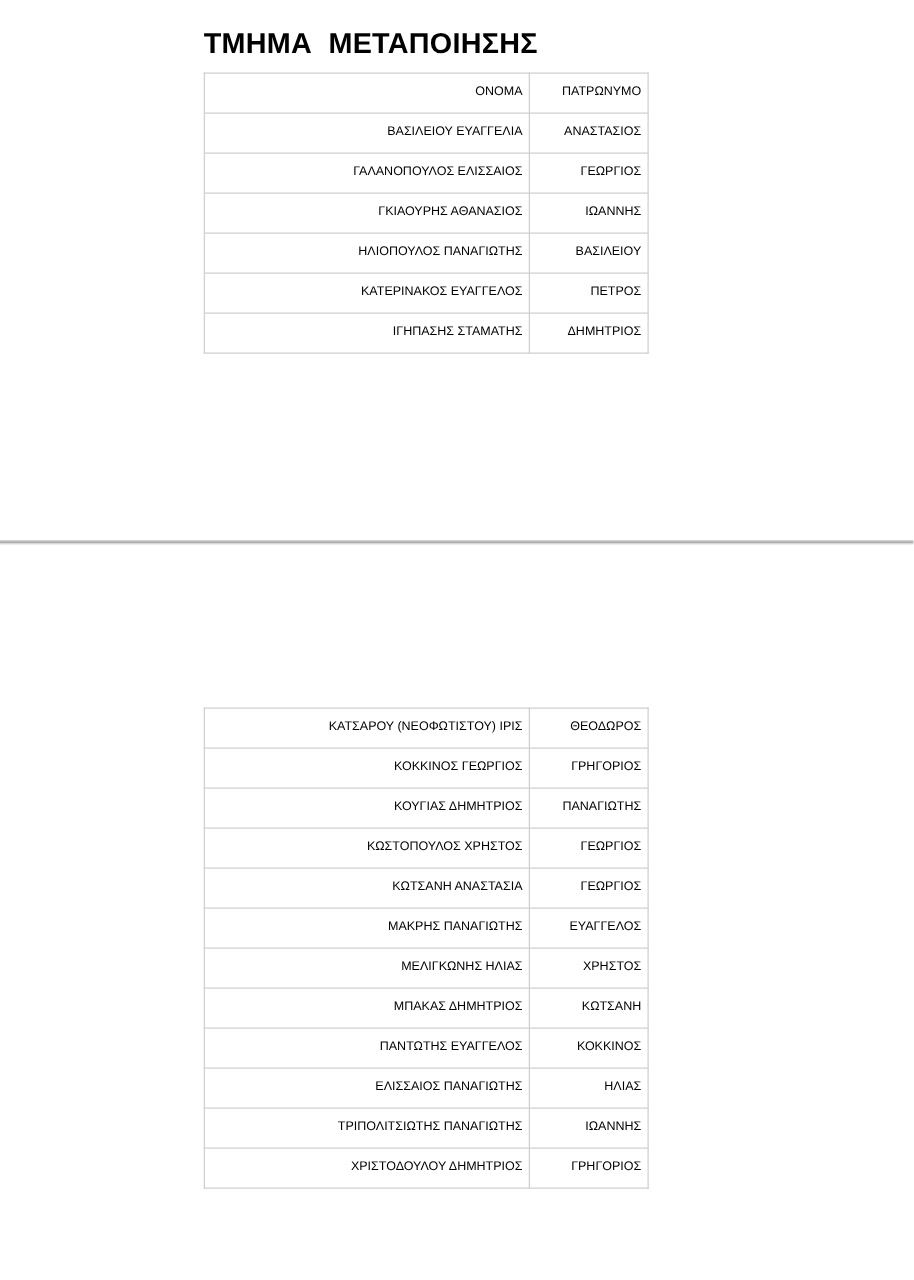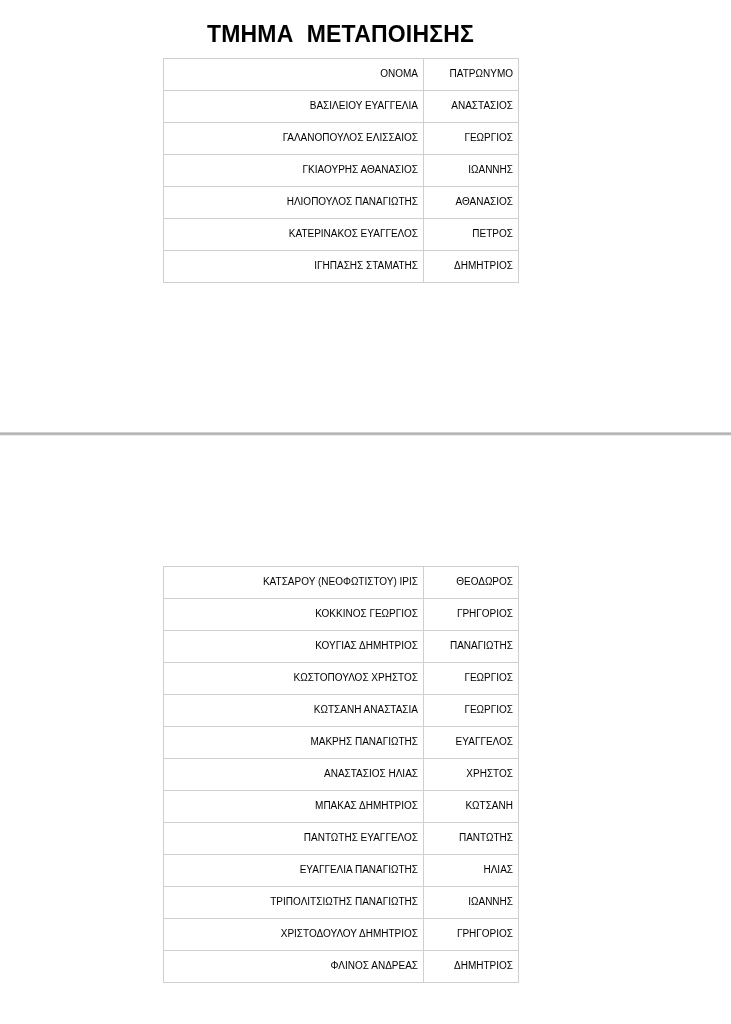--- a/index.html
+++ b/index.html
@@ -22,21 +22,21 @@
     width: 355px;
   }
   .block-page1 { top: 0; }
   .block-page2 { top: 566px; }
 
   .doc-title {
     margin: 20px 0 10px 0;
     font-size: 23px;
     font-weight: 700;
     line-height: 28px;
-    text-align: center;
+    text-align: left;
     white-space: pre;
     letter-spacing: 0.2px;
     color: #000000;
   }
 
   table.roster {
     border-collapse: collapse;
     table-layout: fixed;
     width: 355px;
   }
@@ -89,21 +89,21 @@
           <tr>
             <td>ΓΑΛΑΝΟΠΟΥΛΟΣ ΕΛΙΣΣΑΙΟΣ</td>
             <td>ΓΕΩΡΓΙΟΣ</td>
           </tr>
           <tr>
             <td>ΓΚΙΑΟΥΡΗΣ ΑΘΑΝΑΣΙΟΣ</td>
             <td>ΙΩΑΝΝΗΣ</td>
           </tr>
           <tr>
             <td>ΗΛΙΟΠΟΥΛΟΣ ΠΑΝΑΓΙΩΤΗΣ</td>
-            <td>ΑΘΑΝΑΣΙΟΣ</td>
+            <td>ΒΑΣΙΛΕΙΟΥ</td>
           </tr>
           <tr>
             <td>ΚΑΤΕΡΙΝΑΚΟΣ ΕΥΑΓΓΕΛΟΣ</td>
             <td>ΠΕΤΡΟΣ</td>
           </tr>
           <tr>
             <td>ΙΓΗΠΑΣΗΣ ΣΤΑΜΑΤΗΣ</td>
             <td>ΔΗΜΗΤΡΙΟΣ</td>
           </tr>
         </tbody>
@@ -137,44 +137,40 @@
           </tr>
           <tr>
             <td>ΚΩΤΣΑΝΗ ΑΝΑΣΤΑΣΙΑ</td>
             <td>ΓΕΩΡΓΙΟΣ</td>
           </tr>
           <tr>
             <td>ΜΑΚΡΗΣ ΠΑΝΑΓΙΩΤΗΣ</td>
             <td>ΕΥΑΓΓΕΛΟΣ</td>
           </tr>
           <tr>
-            <td>ΑΝΑΣΤΑΣΙΟΣ ΗΛΙΑΣ</td>
+            <td>ΜΕΛΙΓΚΩΝΗΣ ΗΛΙΑΣ</td>
             <td>ΧΡΗΣΤΟΣ</td>
           </tr>
           <tr>
             <td>ΜΠΑΚΑΣ ΔΗΜΗΤΡΙΟΣ</td>
             <td>ΚΩΤΣΑΝΗ</td>
           </tr>
           <tr>
             <td>ΠΑΝΤΩΤΗΣ ΕΥΑΓΓΕΛΟΣ</td>
-            <td>ΠΑΝΤΩΤΗΣ</td>
+            <td>ΚΟΚΚΙΝΟΣ</td>
           </tr>
           <tr>
-            <td>ΕΥΑΓΓΕΛΙΑ ΠΑΝΑΓΙΩΤΗΣ</td>
+            <td>ΕΛΙΣΣΑΙΟΣ ΠΑΝΑΓΙΩΤΗΣ</td>
             <td>ΗΛΙΑΣ</td>
           </tr>
           <tr>
             <td>ΤΡΙΠΟΛΙΤΣΙΩΤΗΣ ΠΑΝΑΓΙΩΤΗΣ</td>
             <td>ΙΩΑΝΝΗΣ</td>
           </tr>
           <tr>
             <td>ΧΡΙΣΤΟΔΟΥΛΟΥ ΔΗΜΗΤΡΙΟΣ</td>
             <td>ΓΡΗΓΟΡΙΟΣ</td>
           </tr>
-          <tr>
-            <td>ΦΛΙΝΟΣ ΑΝΔΡΕΑΣ</td>
-            <td>ΔΗΜΗΤΡΙΟΣ</td>
-          </tr>
         </tbody>
     </table>
   </div>
 
 </div>
 
 </body></html>

